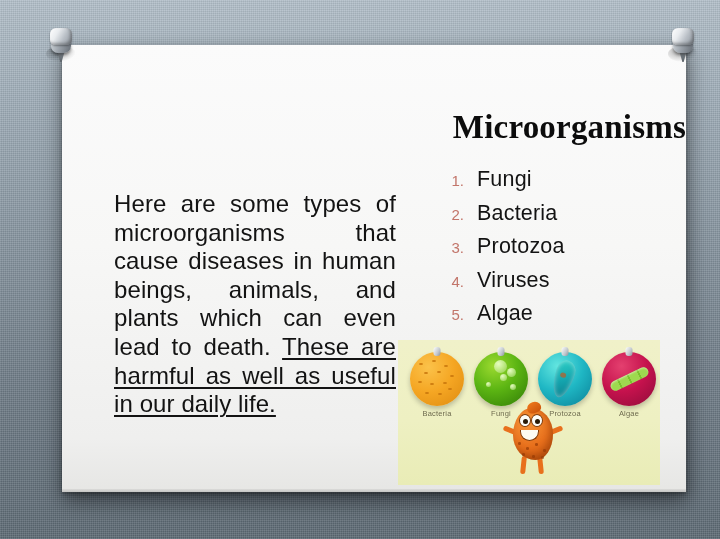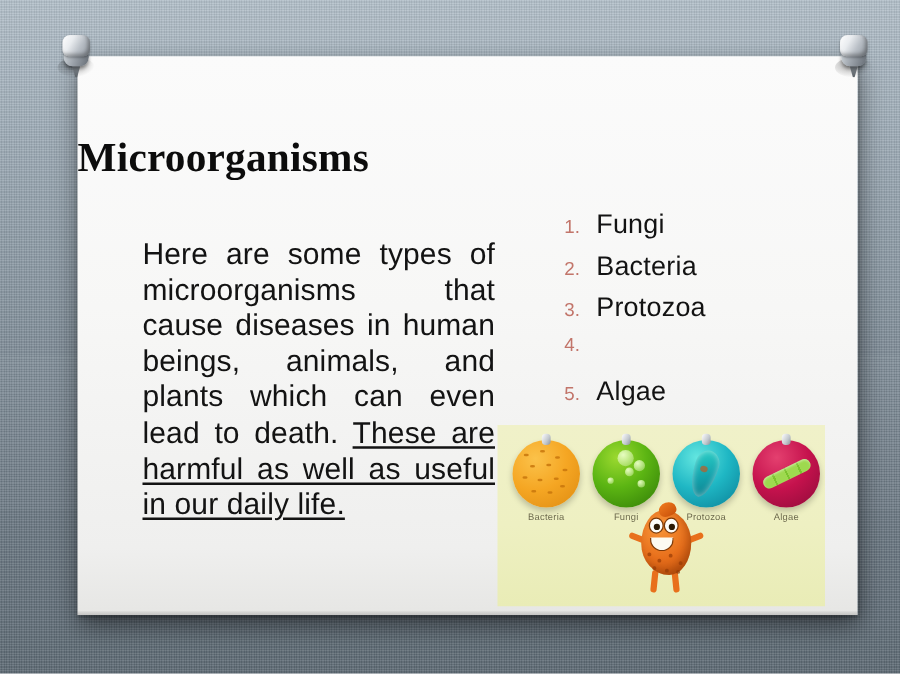--- a/index.html
+++ b/index.html
@@ -78,21 +78,21 @@
     border-radius: 50%;
     background: radial-gradient(ellipse at 40% 35%, rgba(0,0,0,.32), rgba(0,0,0,0) 70%);
   }
   #pin-left  { left: 46px;  top: 28px; }
   #pin-right { left: 668px; top: 28px; }
 
   
   #slide-title {
     position: absolute;
     left: 0; right: 0; top: 42px;
-    text-align: left;
+    text-align: right;
     font-family: "Liberation Serif", "DejaVu Serif", serif;
     font-weight: bold;
     font-size: 33px;
     letter-spacing: .2px;
     color: #0c0c0c;
   }
 
   #body-paragraph {
     position: absolute;
     left: 52px; top: 121px;
@@ -301,20 +301,21 @@
       <li>
         <span class="num">2.</span>
         <span class="label">Bacteria</span>
       </li>
       <li>
         <span class="num">3.</span>
         <span class="label">Protozoa</span>
       </li>
       <li>
         <span class="num">4.</span>
+        <span class="label">Viruses</span>
       </li>
       <li>
         <span class="num">5.</span>
         <span class="label">Algae</span>
       </li>
     </ol>
 
     <div id="illustration">
 
       <div class="germ-circle" id="circle-bacteria">

